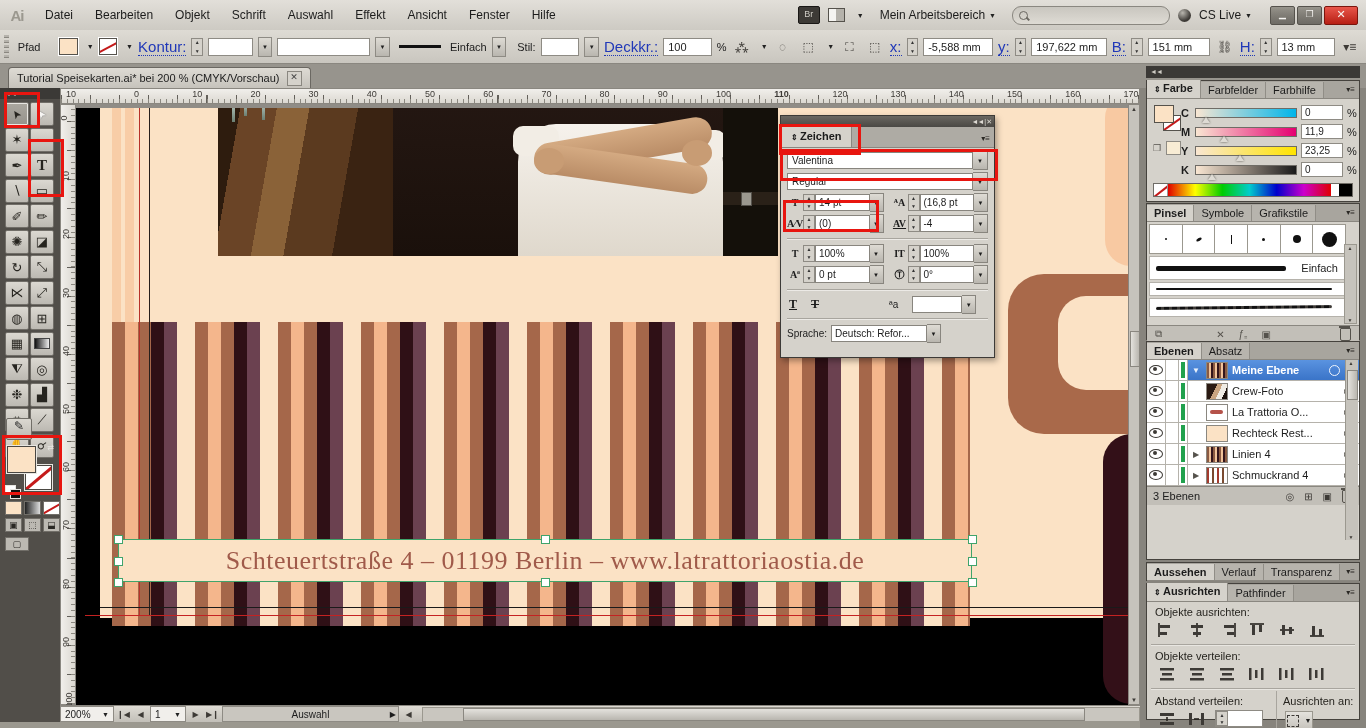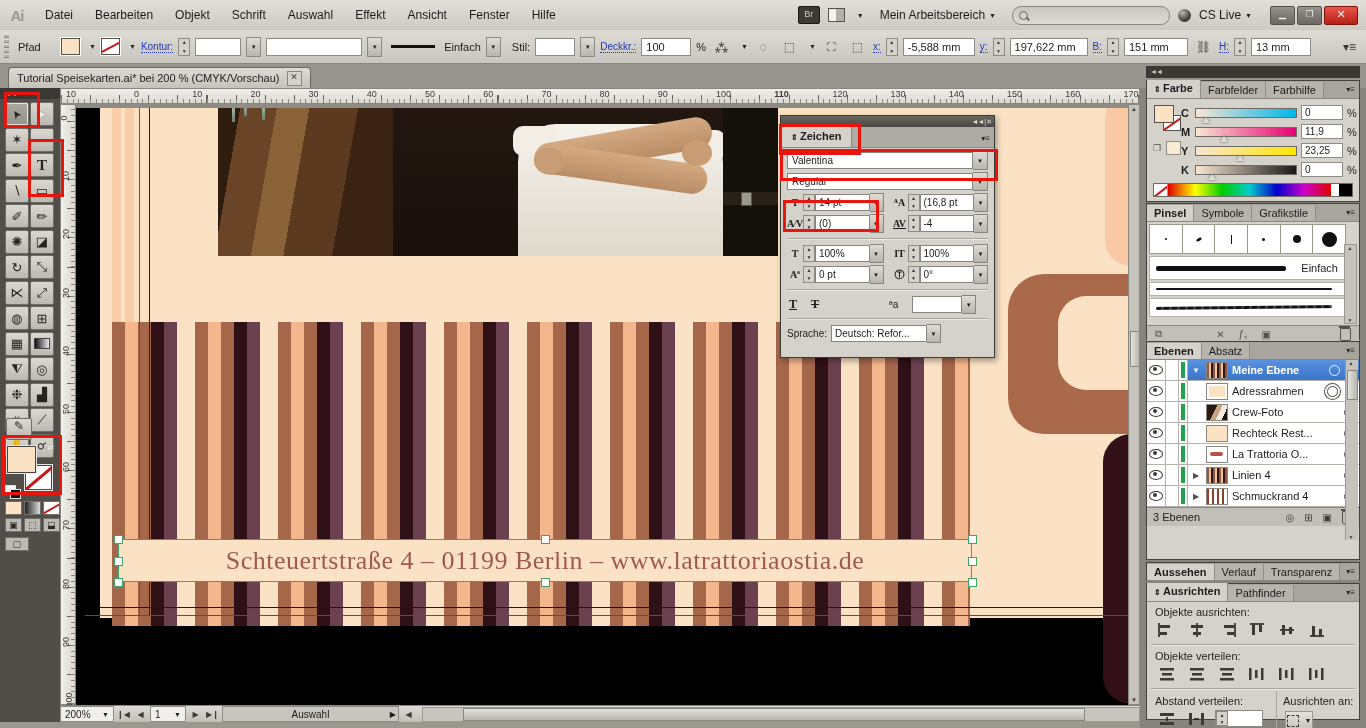--- a/index.html
+++ b/index.html
@@ -24,21 +24,21 @@
   .wbtn{width:23px;height:17px;border:1px solid #55524c;border-radius:2px;background:linear-gradient(#8a878131,#6b68628c),linear-gradient(#9b988f,#726f69);
         color:#f5f4f1;font-size:9px;line-height:15px;text-align:center}
   .wbtn.close{width:32px;background:linear-gradient(#e8564a,#b71f14);border-color:#7a150d;font-size:11px}
   
   .controlbar{position:absolute;left:0;top:30px;width:1366px;height:34px;background:linear-gradient(#dedbd4,#c9c6bf);
     border-bottom:1px solid #8a8780;display:flex;align-items:center;gap:5px;padding-left:4px;box-sizing:border-box;z-index:40}
   .grip{width:5px;height:24px;background:repeating-linear-gradient(#b5b2ab 0 2px,#8a8780 2px 3px,transparent 3px 5px);margin-right:4px}
   .fld{background:#fff;border:1px solid #8e8b84;height:16px;display:inline-flex;align-items:center;padding:0 4px;font-size:11px}
   .darr{width:13px;height:18px;border:1px solid #8e8b84;background:linear-gradient(#dedbd4,#b9b6af);display:inline-flex;align-items:center;justify-content:center;font-size:6px;color:#222}
   .stp{display:inline-flex;flex-direction:column;width:10px;border:1px solid #8e8b84;background:#d5d2cb;height:16px;justify-content:space-between;font-size:5px;line-height:7px;color:#333;text-align:center}
-  .lnk{color:#2038b8;border-bottom:1px dotted #2038b8;font-size:10px}
+  .lnk{color:#2038b8;border-bottom:1px dotted #2038b8;font-size:15px}
   .swcell{width:17px;height:15px;border:1px solid #55524c;outline:1px solid #fff;display:inline-block}
   .nonesw{background:#fff;position:relative;overflow:hidden}
   .nonesw::after{content:"";position:absolute;left:-2px;top:6px;width:26px;height:2px;background:#c41a1a;transform:rotate(-28deg)}
   .linesample{width:44px;height:3px;background:#111;display:inline-block;margin:0 4px}
   .cicon{width:19px;height:18px;border:1px solid transparent;display:inline-flex;align-items:center;justify-content:center;font-size:12px;color:#3d3a36}
   
   .tabbar{position:absolute;left:0;top:64px;width:1366px;height:24px;background:#97948d;z-index:30}
   .doctab{position:absolute;left:8px;bottom:0;height:20px;background:linear-gradient(#dedbd4,#c6c3bc);
     border:1px solid #6b6862;border-bottom:none;border-radius:4px 4px 0 0;display:flex;align-items:center;padding:0 8px;font-size:11px;gap:7px}
   .tclose{width:13px;height:13px;border:1px solid #8a8780;background:#d5d2cb;font-size:9px;line-height:11px;text-align:center;color:#444}
@@ -676,68 +676,52 @@
       <div class="lrow" data-name="layer-row">
         <span class="leye" data-name="visibility-cell">
           <span class="eye" data-name="eye-icon"></span>
         </span>
         <span class="llock" data-name="lock-cell"></span>
         <span class="lcol" data-name="layer-color-cell">
           <i></i>
         </span>
         <span class="lmain" data-name="layer-main">
           <span class="lexp"></span>
-          <span class="lthumb th-creamframe" data-name="layer-thumbnail"></span>
-          <span class="lname" data-name="layer-name">Adressrahmen</span>
-          <span class="ltarget double" data-name="target-circle-icon"></span>
-          <span class="lbadge" data-name="selection-color-badge"></span>
+          <span class="lthumb th-photo" data-name="layer-thumbnail"></span>
+          <span class="lname" data-name="layer-name">Crew-Foto</span>
+          <span class="ltarget" data-name="target-circle-icon"></span>
         </span>
       </div>
       <div class="lrow" data-name="layer-row">
         <span class="leye" data-name="visibility-cell">
           <span class="eye" data-name="eye-icon"></span>
         </span>
         <span class="llock" data-name="lock-cell"></span>
         <span class="lcol" data-name="layer-color-cell">
           <i></i>
         </span>
         <span class="lmain" data-name="layer-main">
           <span class="lexp"></span>
-          <span class="lthumb th-photo" data-name="layer-thumbnail"></span>
-          <span class="lname" data-name="layer-name">Crew-Foto</span>
+          <span class="lthumb th-logo" data-name="layer-thumbnail"></span>
+          <span class="lname" data-name="layer-name">La Trattoria O...</span>
           <span class="ltarget" data-name="target-circle-icon"></span>
         </span>
       </div>
       <div class="lrow" data-name="layer-row">
         <span class="leye" data-name="visibility-cell">
           <span class="eye" data-name="eye-icon"></span>
         </span>
         <span class="llock" data-name="lock-cell"></span>
         <span class="lcol" data-name="layer-color-cell">
           <i></i>
         </span>
         <span class="lmain" data-name="layer-main">
           <span class="lexp"></span>
           <span class="lthumb th-cream" data-name="layer-thumbnail"></span>
           <span class="lname" data-name="layer-name">Rechteck Rest...</span>
-          <span class="ltarget" data-name="target-circle-icon"></span>
-        </span>
-      </div>
-      <div class="lrow" data-name="layer-row">
-        <span class="leye" data-name="visibility-cell">
-          <span class="eye" data-name="eye-icon"></span>
-        </span>
-        <span class="llock" data-name="lock-cell"></span>
-        <span class="lcol" data-name="layer-color-cell">
-          <i></i>
-        </span>
-        <span class="lmain" data-name="layer-main">
-          <span class="lexp"></span>
-          <span class="lthumb th-logo" data-name="layer-thumbnail"></span>
-          <span class="lname" data-name="layer-name">La Trattoria O...</span>
           <span class="ltarget" data-name="target-circle-icon"></span>
         </span>
       </div>
       <div class="lrow" data-name="layer-row">
         <span class="leye" data-name="visibility-cell">
           <span class="eye" data-name="eye-icon"></span>
         </span>
         <span class="llock" data-name="lock-cell"></span>
         <span class="lcol" data-name="layer-color-cell">
           <i></i>

